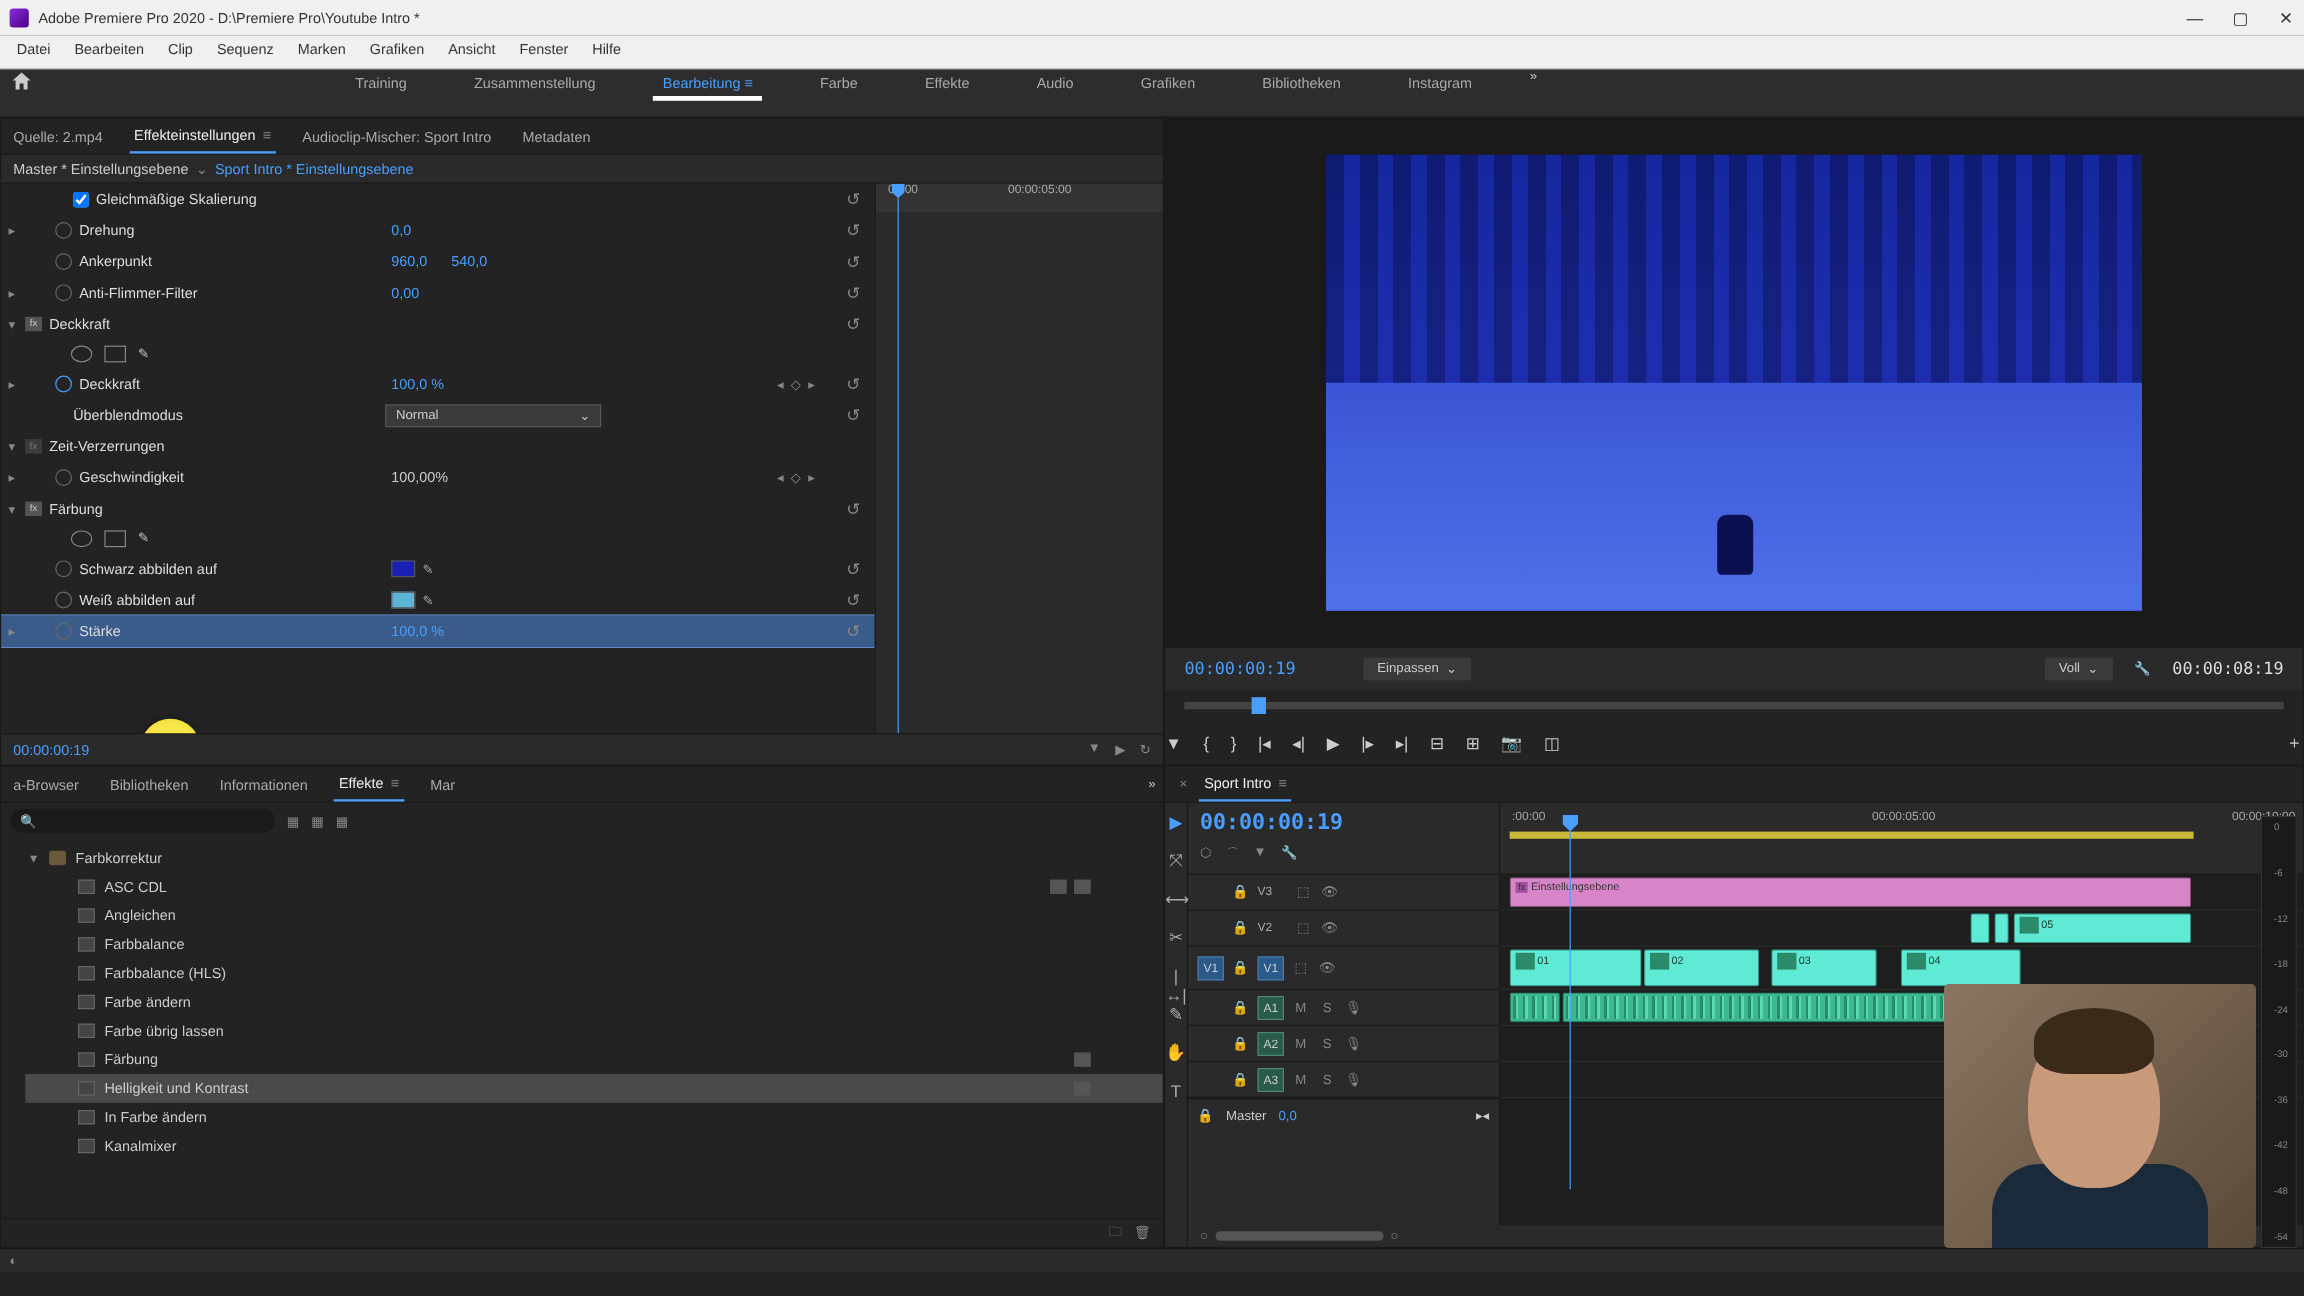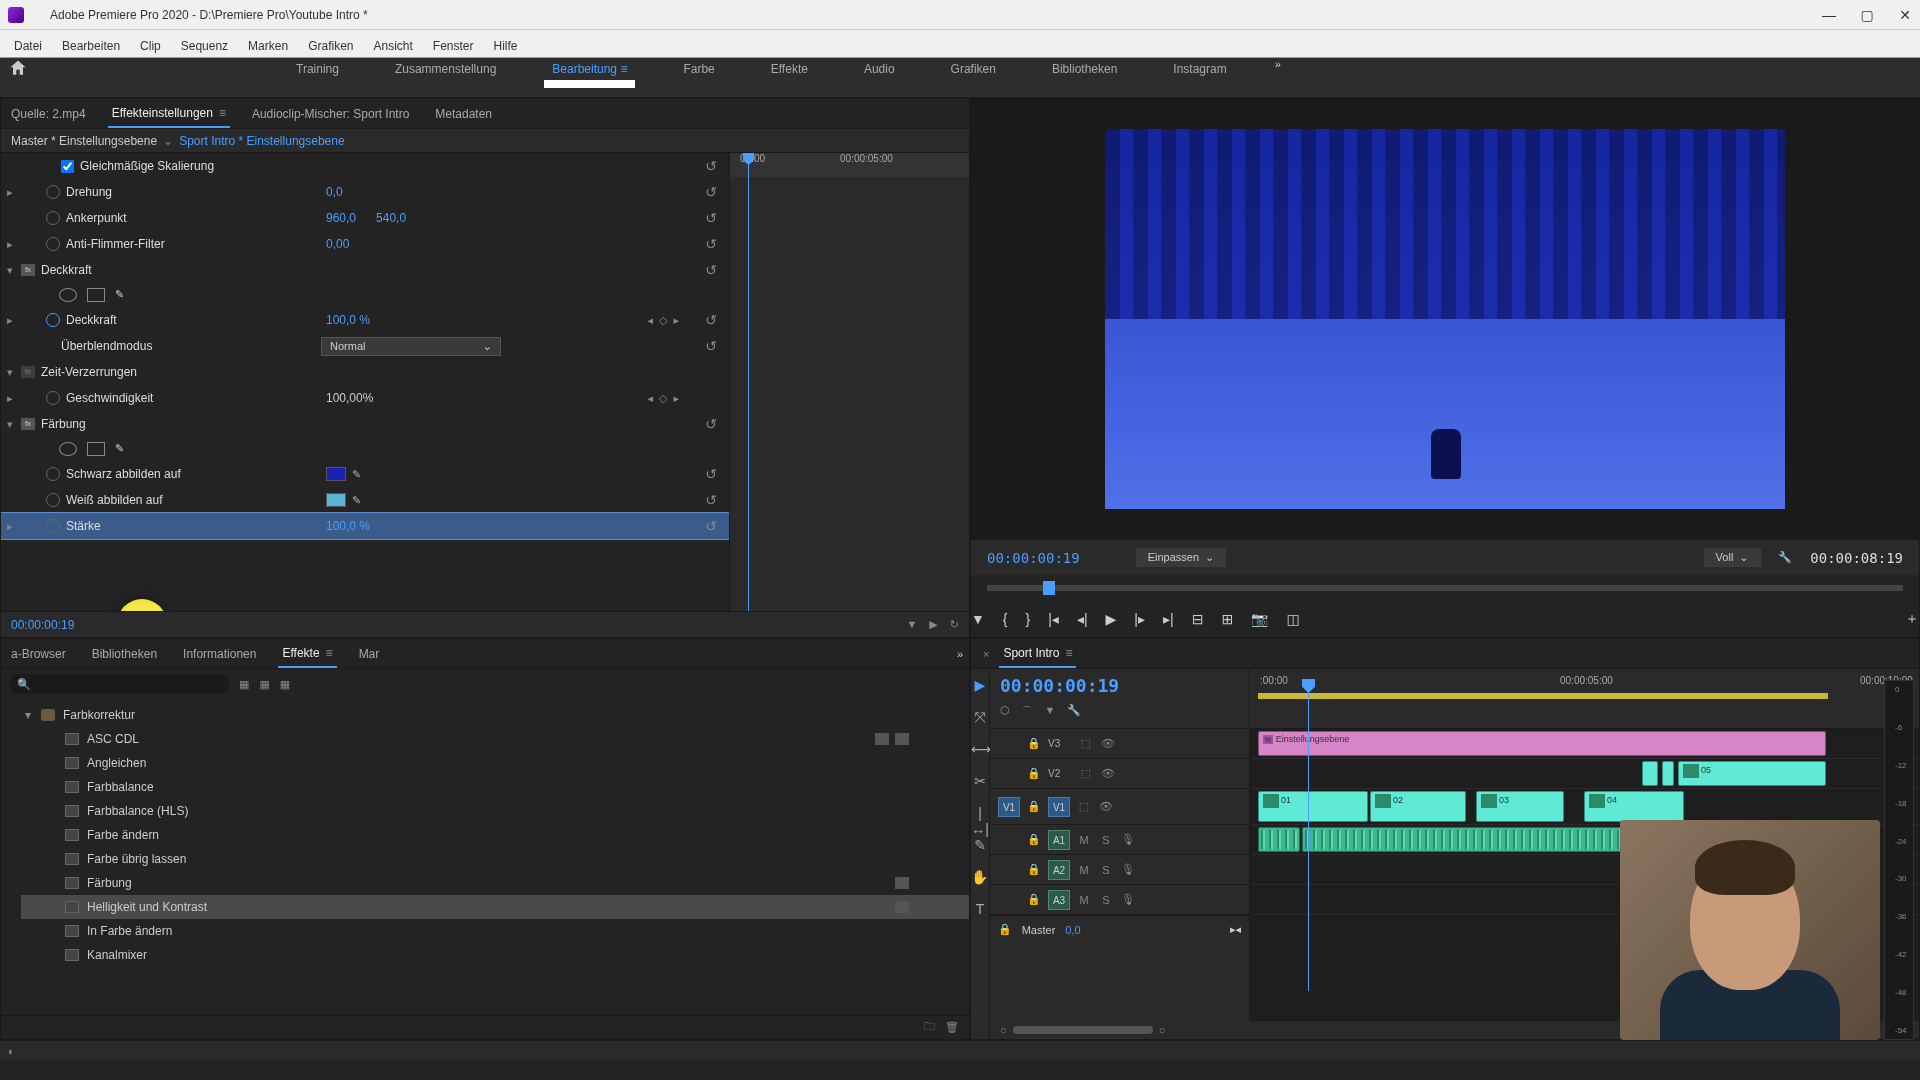--- a/index.html
+++ b/index.html
@@ -1,34 +1,34 @@
 <!DOCTYPE html>
 <html><head>
 <meta charset="utf-8">
 <style>
 * { margin: 0; padding: 0; box-sizing: border-box; font-family: 'Segoe UI', Tahoma, sans-serif; user-select: none; }
 body { background: #232323; color: #cccccc; font-size: 11px; overflow: hidden; width: 1920px; height: 1080px; position: relative; }
 
 
-.titlebar { height: 30px; background: #f0f0f0; color: #333; display: flex; align-items: center; padding: 0 8px; border-bottom: 1px solid #ccc; gap: 18px; }
+.titlebar { height: 30px; background: #f0f0f0; color: #333; display: flex; align-items: center; padding: 0 8px; border-bottom: 1px solid #ccc; }
 .titlebar .logo { width: 16px; height: 16px; background: linear-gradient(135deg,#8a2be2,#4b0082); border-radius: 3px; margin-right: 8px; }
 .titlebar .wintitle { flex: 1; font-size: 12px; }
 .titlebar .winbtns { display: flex; gap: 24px; }
 .titlebar .winbtn { width: 14px; height: 14px; display: flex; align-items: center; justify-content: center; cursor: pointer; font-size: 14px; }
 
 
-.menubar { height: 28px; background: #f0f0f0; color: #333; display: flex; align-items: flex-end; padding: 0 4px; border-bottom: 1px solid #999; }
+.menubar { height: 28px; background: #f0f0f0; color: #333; display: flex; align-items: flex-start; padding: 0 4px; border-bottom: 1px solid #999; }
 .menubar .mitem { padding: 4px 10px; font-size: 12px; cursor: pointer; }
 
 
 .wsbar { height: 40px; background: #2d2d2d; display: flex; align-items: flex-start; padding: 0 8px; border-bottom: 1px solid #1a1a1a; }
 .wsbar .home { width: 20px; height: 20px; margin-right: 260px; cursor:pointer; }
 .wsbar .wstabs { display: flex; gap: 40px; }
 .wsbar .wstab { font-size: 12px; color: #aaa; cursor: pointer; padding: 4px 8px; }
-.wsbar .wstab.active { color: #4a9eff; border-bottom: 8px solid #ffffff; }
+.wsbar .wstab.active { color: #4a9eff; border-bottom: 4px solid #ffffff; }
 .wsbar .more { margin-left: 40px; cursor:pointer; }
 
 
 .main { display: grid; grid-template-columns: 970px 950px; grid-template-rows: 540px 402px; height: 942px; }
 
 
 .panel { background: #232323; border: 1px solid #1a1a1a; display: flex; flex-direction: column; overflow: hidden; }
 .paneltabs { height: 30px; display: flex; align-items: center; border-bottom: 1px solid #1a1a1a; padding: 0 6px; gap: 18px; }
 .paneltab { font-size: 12px; color: #aaa; padding: 6px 4px; cursor: pointer; white-space: nowrap; }
 .paneltab.active { color: #eee; border-bottom: 2px solid #4a9eff; }

